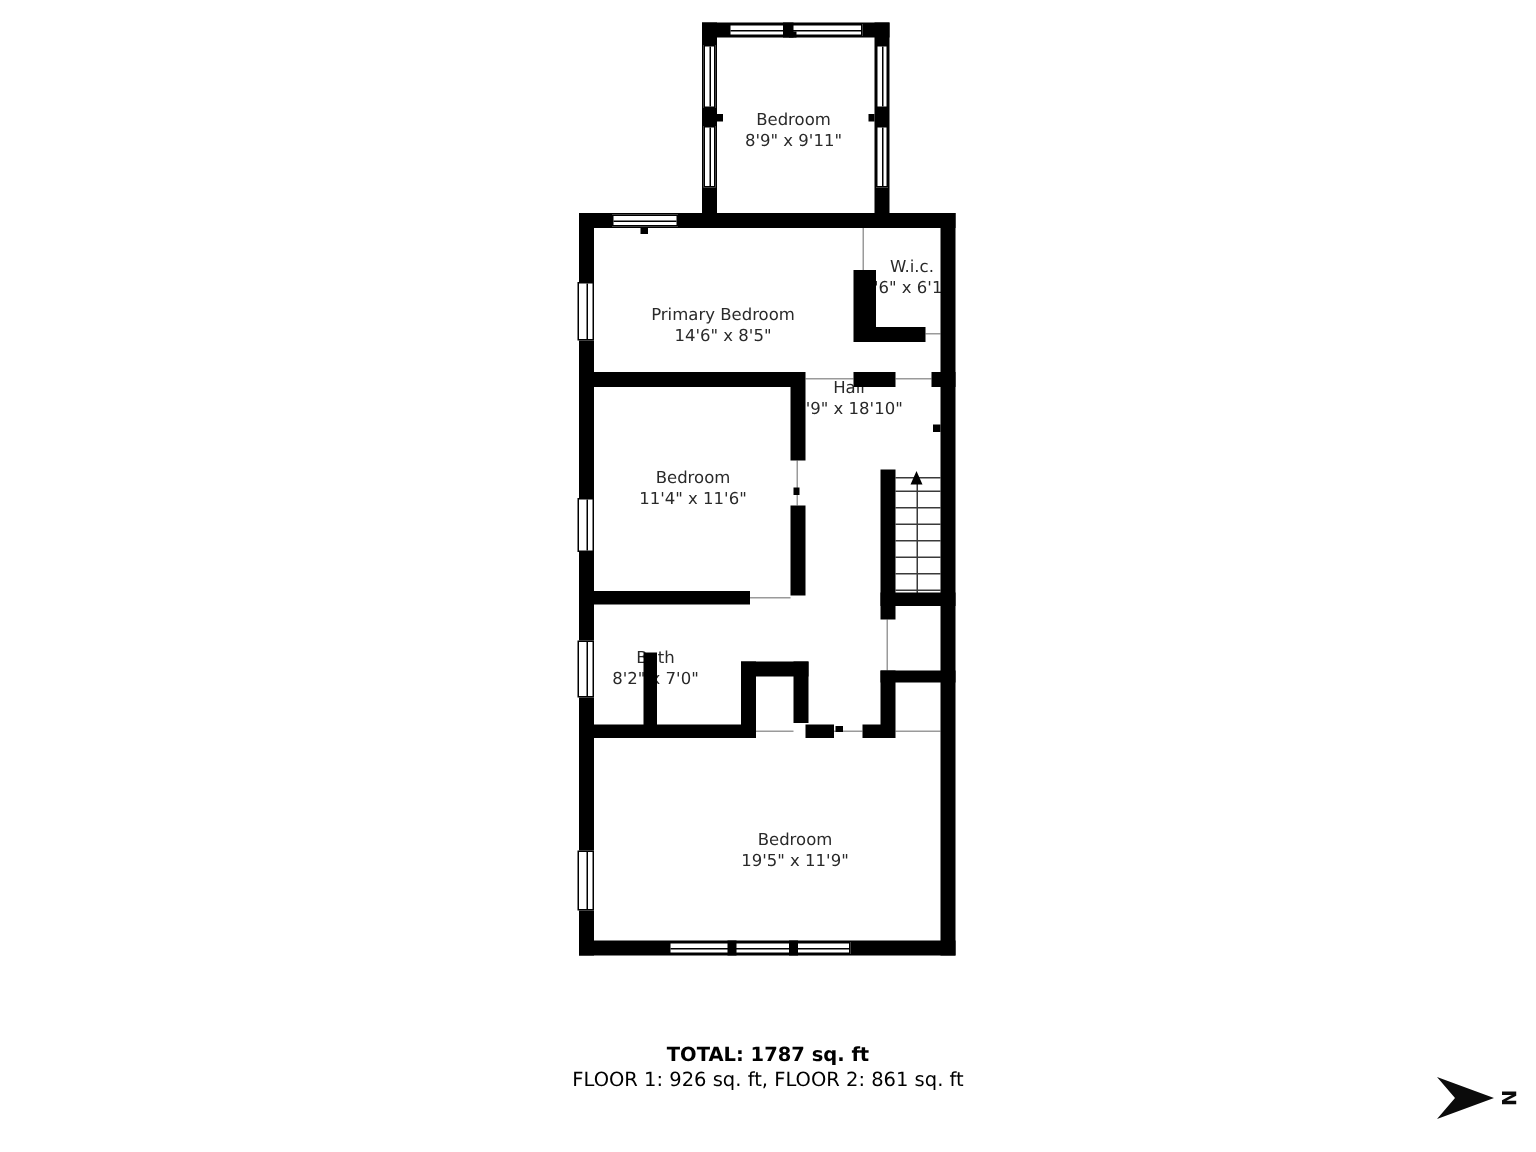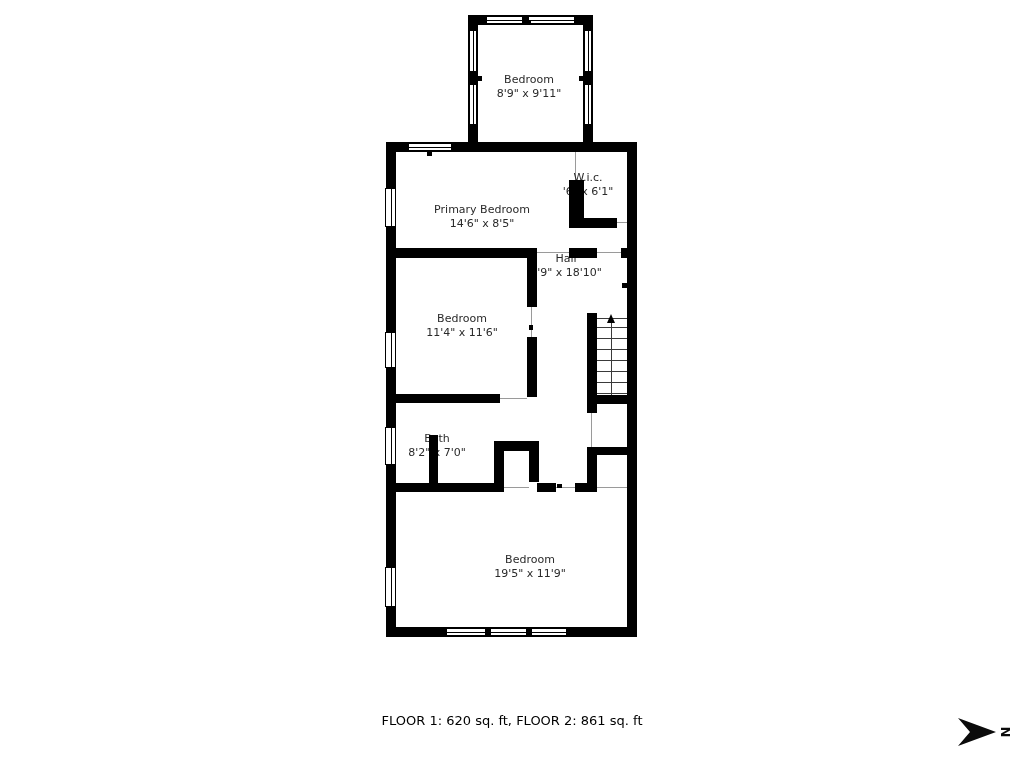--- a/index.html
+++ b/index.html
@@ -108,42 +108,43 @@
     </div>
 
   <div class="lbl" style="left:529px;top:73px;">
     <div>Bedroom</div>
     <div>8'9" x 9'11"</div>
   </div>
   <div class="lbl" style="left:482px;top:203px;">
     <div>Primary Bedroom</div>
     <div>14'6" x 8'5"</div>
   </div>
-  <div class="lbl" style="left:588px;top:171px;">
+  <div class="lbl" style="left:608px;top:171px;">
     <div>W.i.c.</div>
     <div>'6" x 6'1"</div>
   </div>
   <div class="lbl" style="left:566px;top:252px;">
     <div>Hall</div>
     <div>7'9" x 18'10"</div>
   </div>
   <div class="lbl" style="left:462px;top:312px;">
     <div>Bedroom</div>
     <div>11'4" x 11'6"</div>
   </div>
   <div class="lbl" style="left:437px;top:432px;">
     <div>Bath</div>
     <div>8'2" x 7'0"</div>
   </div>
   <div class="lbl" style="left:530px;top:553px;">
     <div>Bedroom</div>
     <div>19'5" x 11'9"</div>
   </div>
 
-  <div class="foot" id="foot-floors">FLOOR 1: 620 sq. ft, FLOOR 2: 861 sq. ft</div>
+  <div class="foot" id="foot-total">TOTAL: 1787 sq. ft</div>
+  <div class="foot" id="foot-floors">FLOOR 1: 926 sq. ft, FLOOR 2: 861 sq. ft</div>
 
   <div id="compass">
     <svg width="72" height="46">
       <polygon points="10,10 48,24 10,38 22,24" fill="#0b0b0b"></polygon>
       <text x="57" y="24" transform="rotate(90 57 24)" text-anchor="middle" dominant-baseline="central" font-family="DejaVu Sans, sans-serif" font-size="13" font-weight="bold" fill="#0b0b0b">N</text>
     </svg>
   </div>
 </div>
 
 </body></html>

